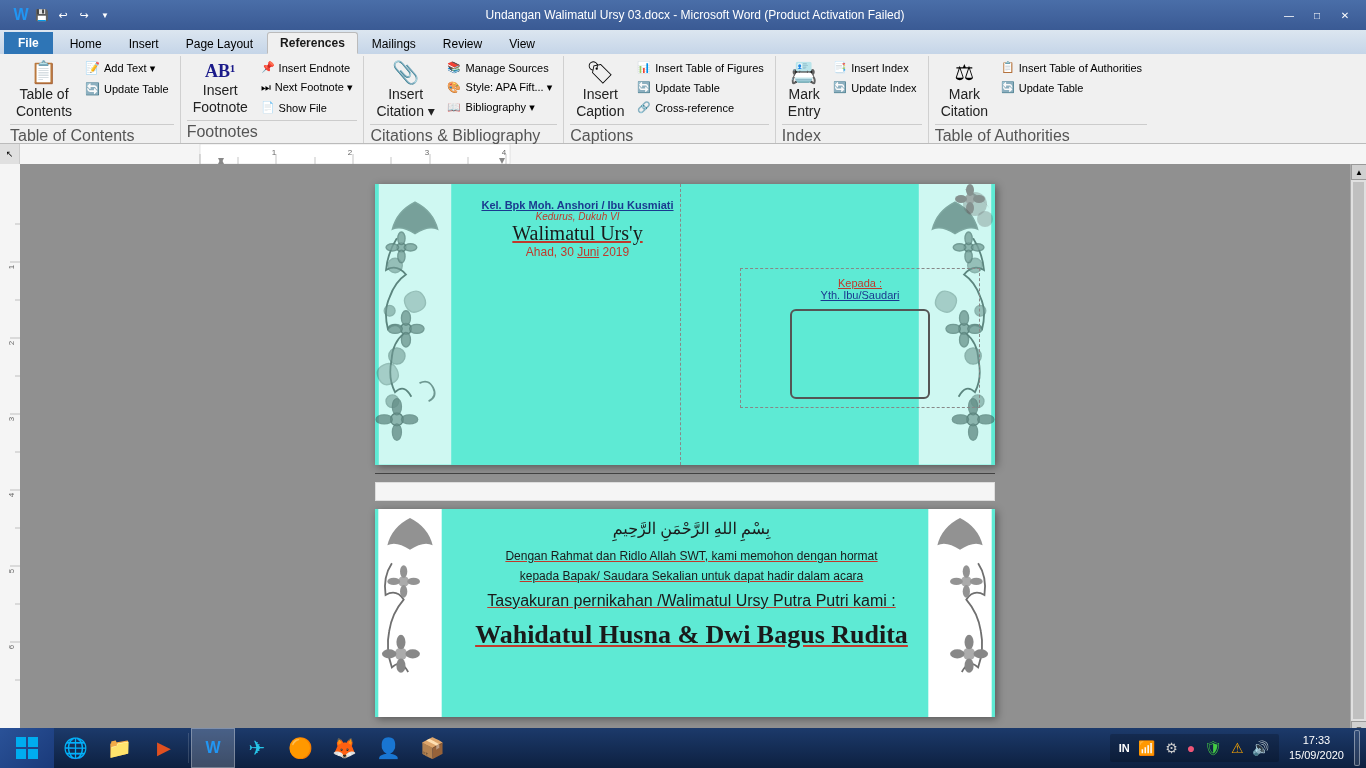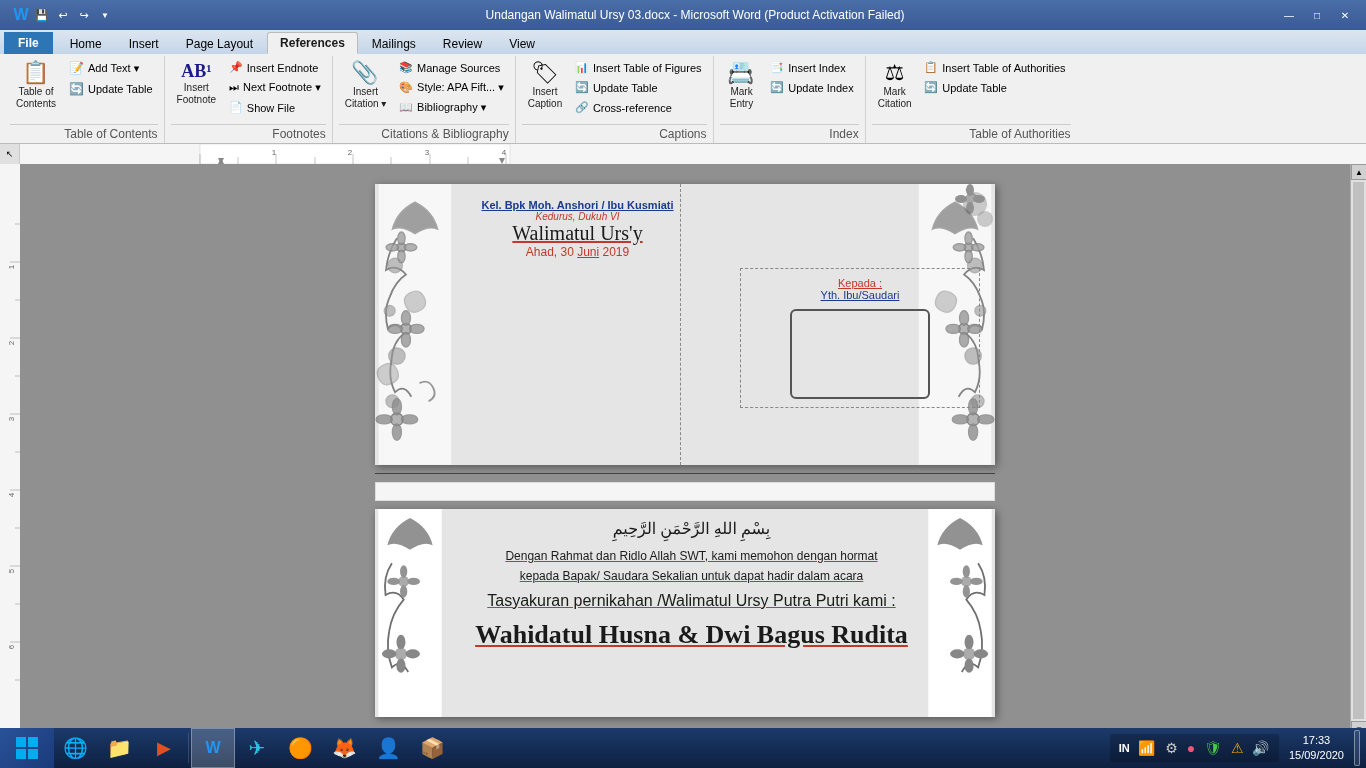--- a/index.html
+++ b/index.html
@@ -79,23 +79,23 @@
     .ribbon-group {
       display: flex;
       flex-direction: column;
       align-items: flex-start;
       border-right: 1px solid #d0d0d0;
       padding: 2px 6px 2px 6px;
       min-width: fit-content;
     }
     .ribbon-group:last-child { border-right: none; }
     .ribbon-group-label {
-      font-size: 12px;
+      font-size: 16px;
       color: #555;
-      text-align: right;
+      text-align: left;
       width: 100%;
       padding-top: 2px;
       border-top: 1px solid #ccc;
       margin-top: auto;
     }
     .ribbon-buttons {
       display: flex;
       align-items: flex-start;
       gap: 2px;
       flex: 1;
@@ -108,21 +108,21 @@
       padding: 3px 5px;
       cursor: pointer;
       border: 1px solid transparent;
       border-radius: 3px;
       font-size: 10px;
       min-width: 36px;
       gap: 2px;
       background: transparent;
     }
     .rb-btn .icon { font-size: 22px; line-height: 1; }
-    .rb-btn .lbl { font-size: 10px; text-align: center; line-height: 1.2; color: #222; }
+    .rb-btn .lbl { font-size: 14px; text-align: center; line-height: 1.2; color: #222; }
     .rb-btn-small {
       display: flex;
       align-items: center;
       gap: 4px;
       padding: 2px 4px;
       cursor: pointer;
       border: 1px solid transparent;
       border-radius: 2px;
       font-size: 11px;
       background: transparent;
@@ -200,21 +200,21 @@
     }
     .scroll-thumb {
       flex: 1;
       background: #c0c0c0;
       margin: 2px;
     }
 
     
     .doc-page {
       width: 620px;
-      background: #e5e5e5;
+      background: #5eead4;
       box-shadow: 2px 2px 8px rgba(0,0,0,0.4);
       position: relative;
       overflow: hidden;
     }
     .page1 { height: 310px; }
     .page2 { height: 230px; }
 
     
     .page-inner {
       width: 100%;

